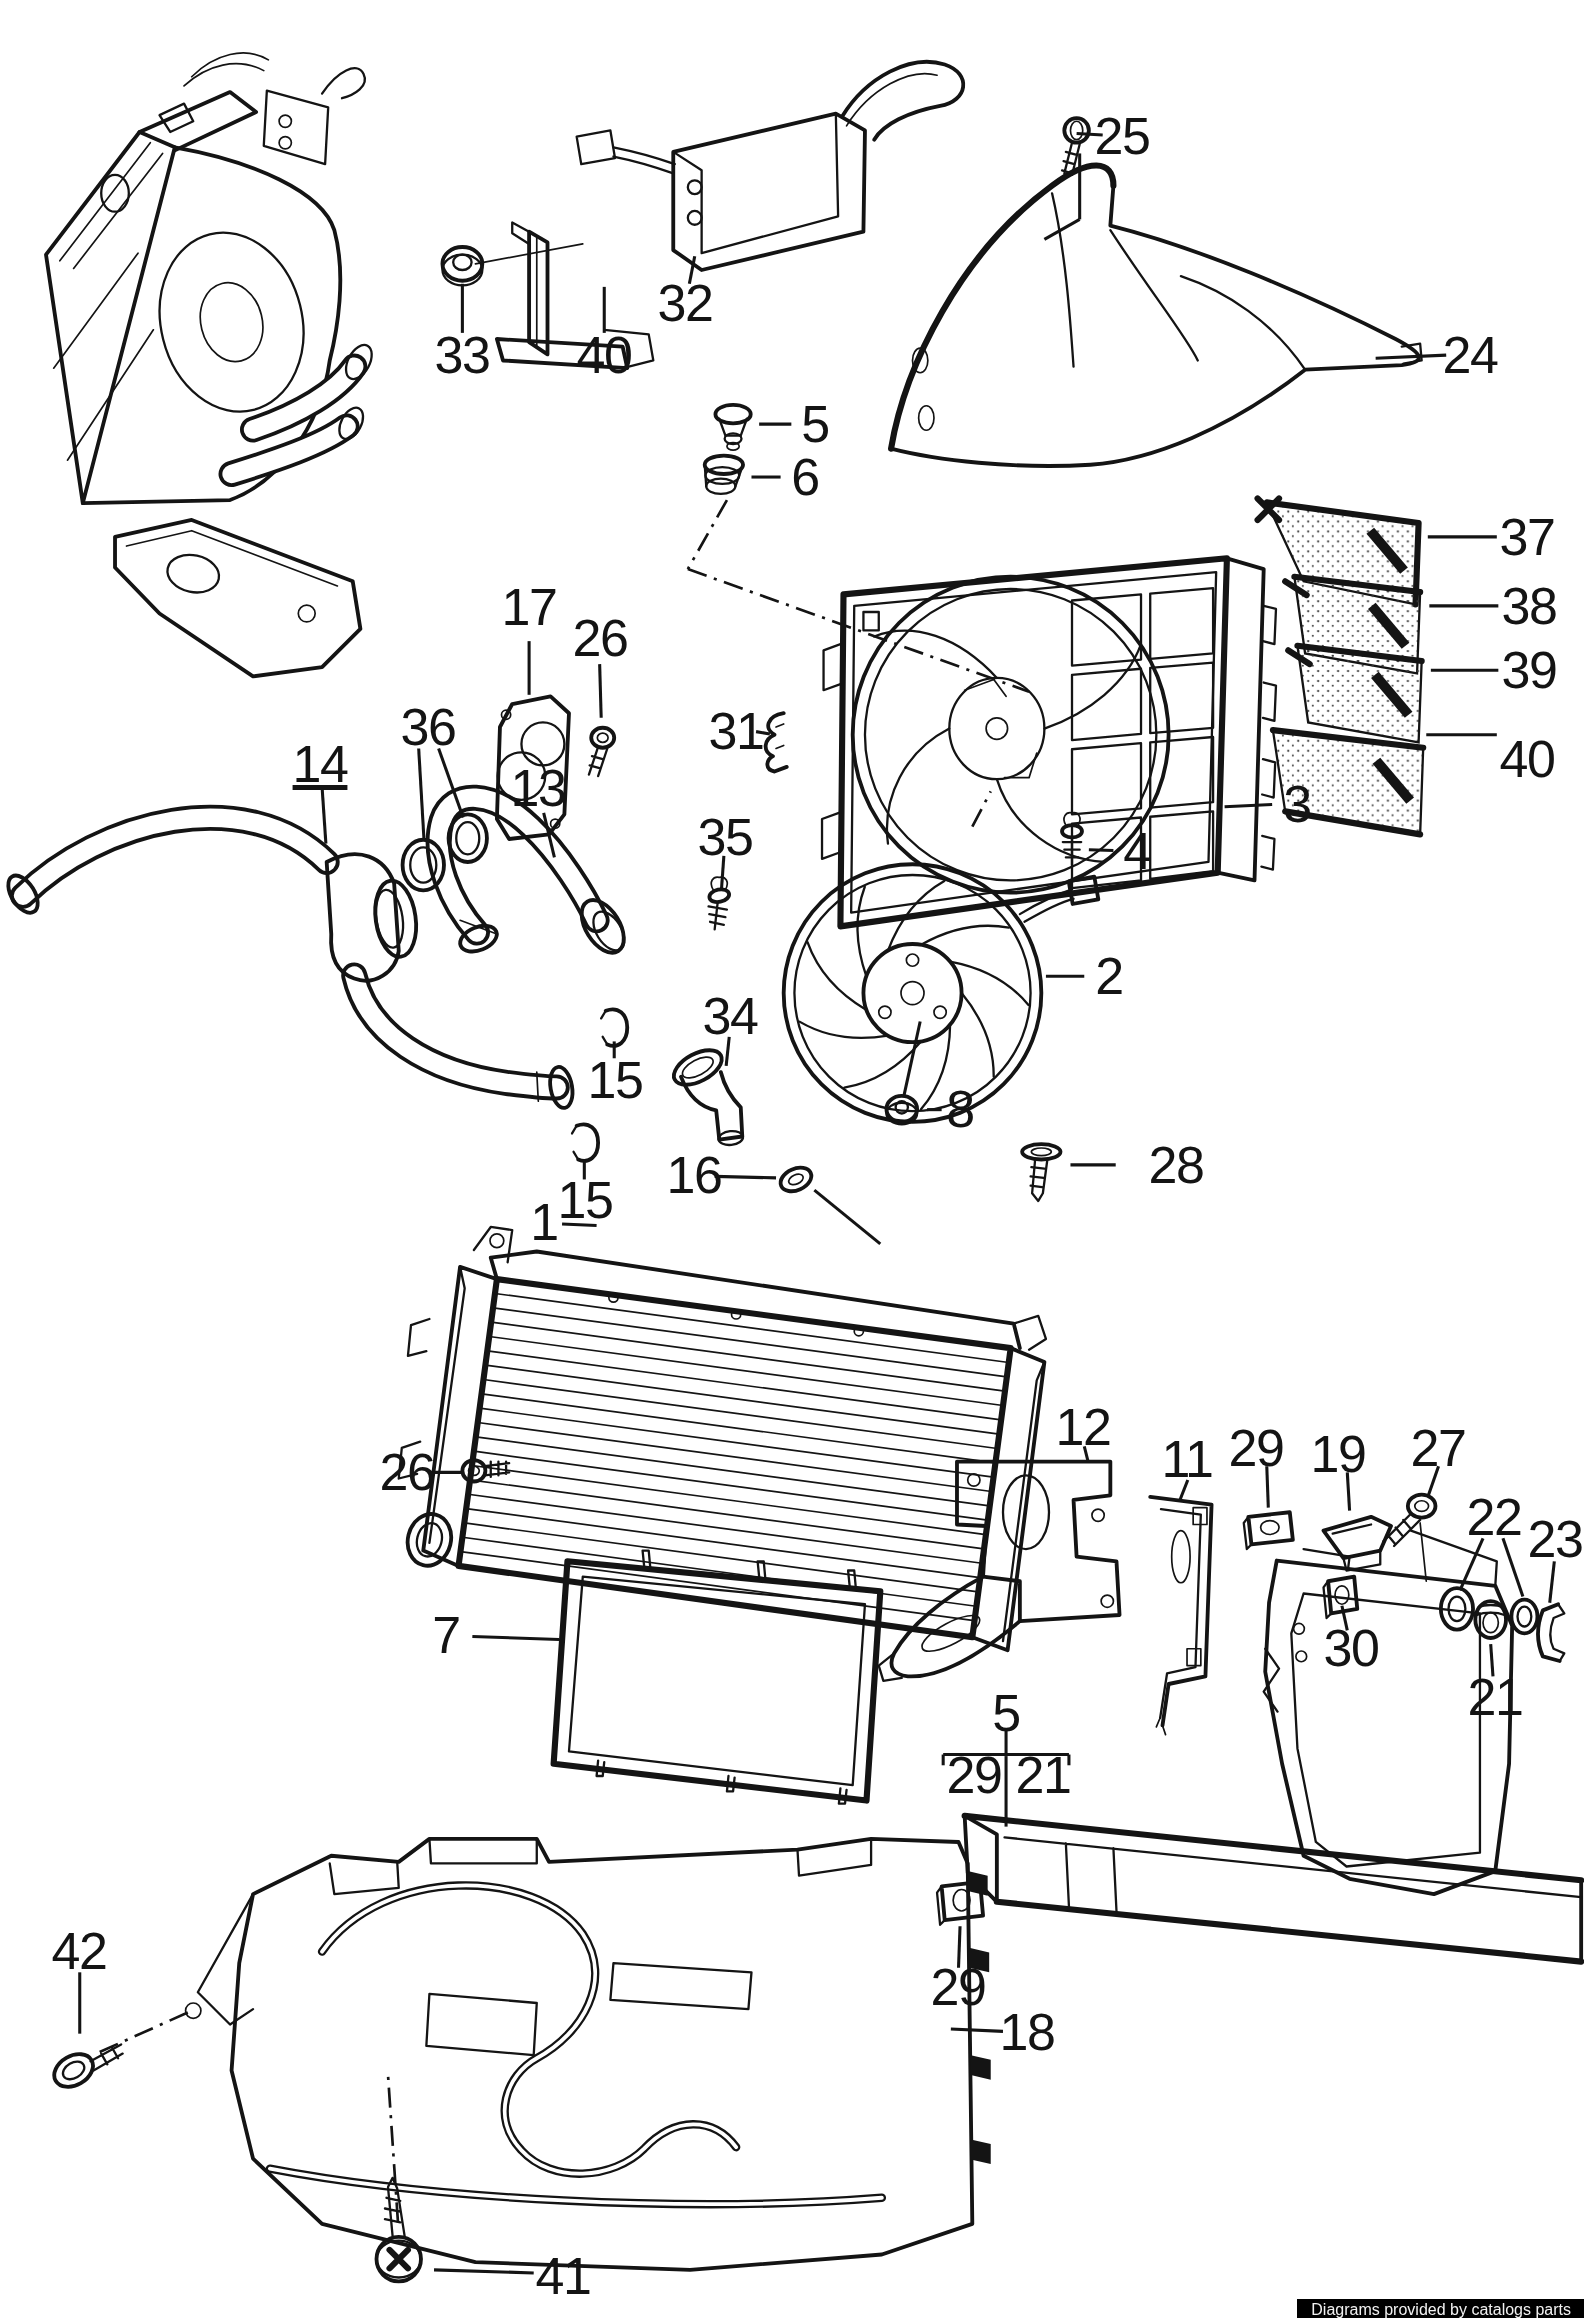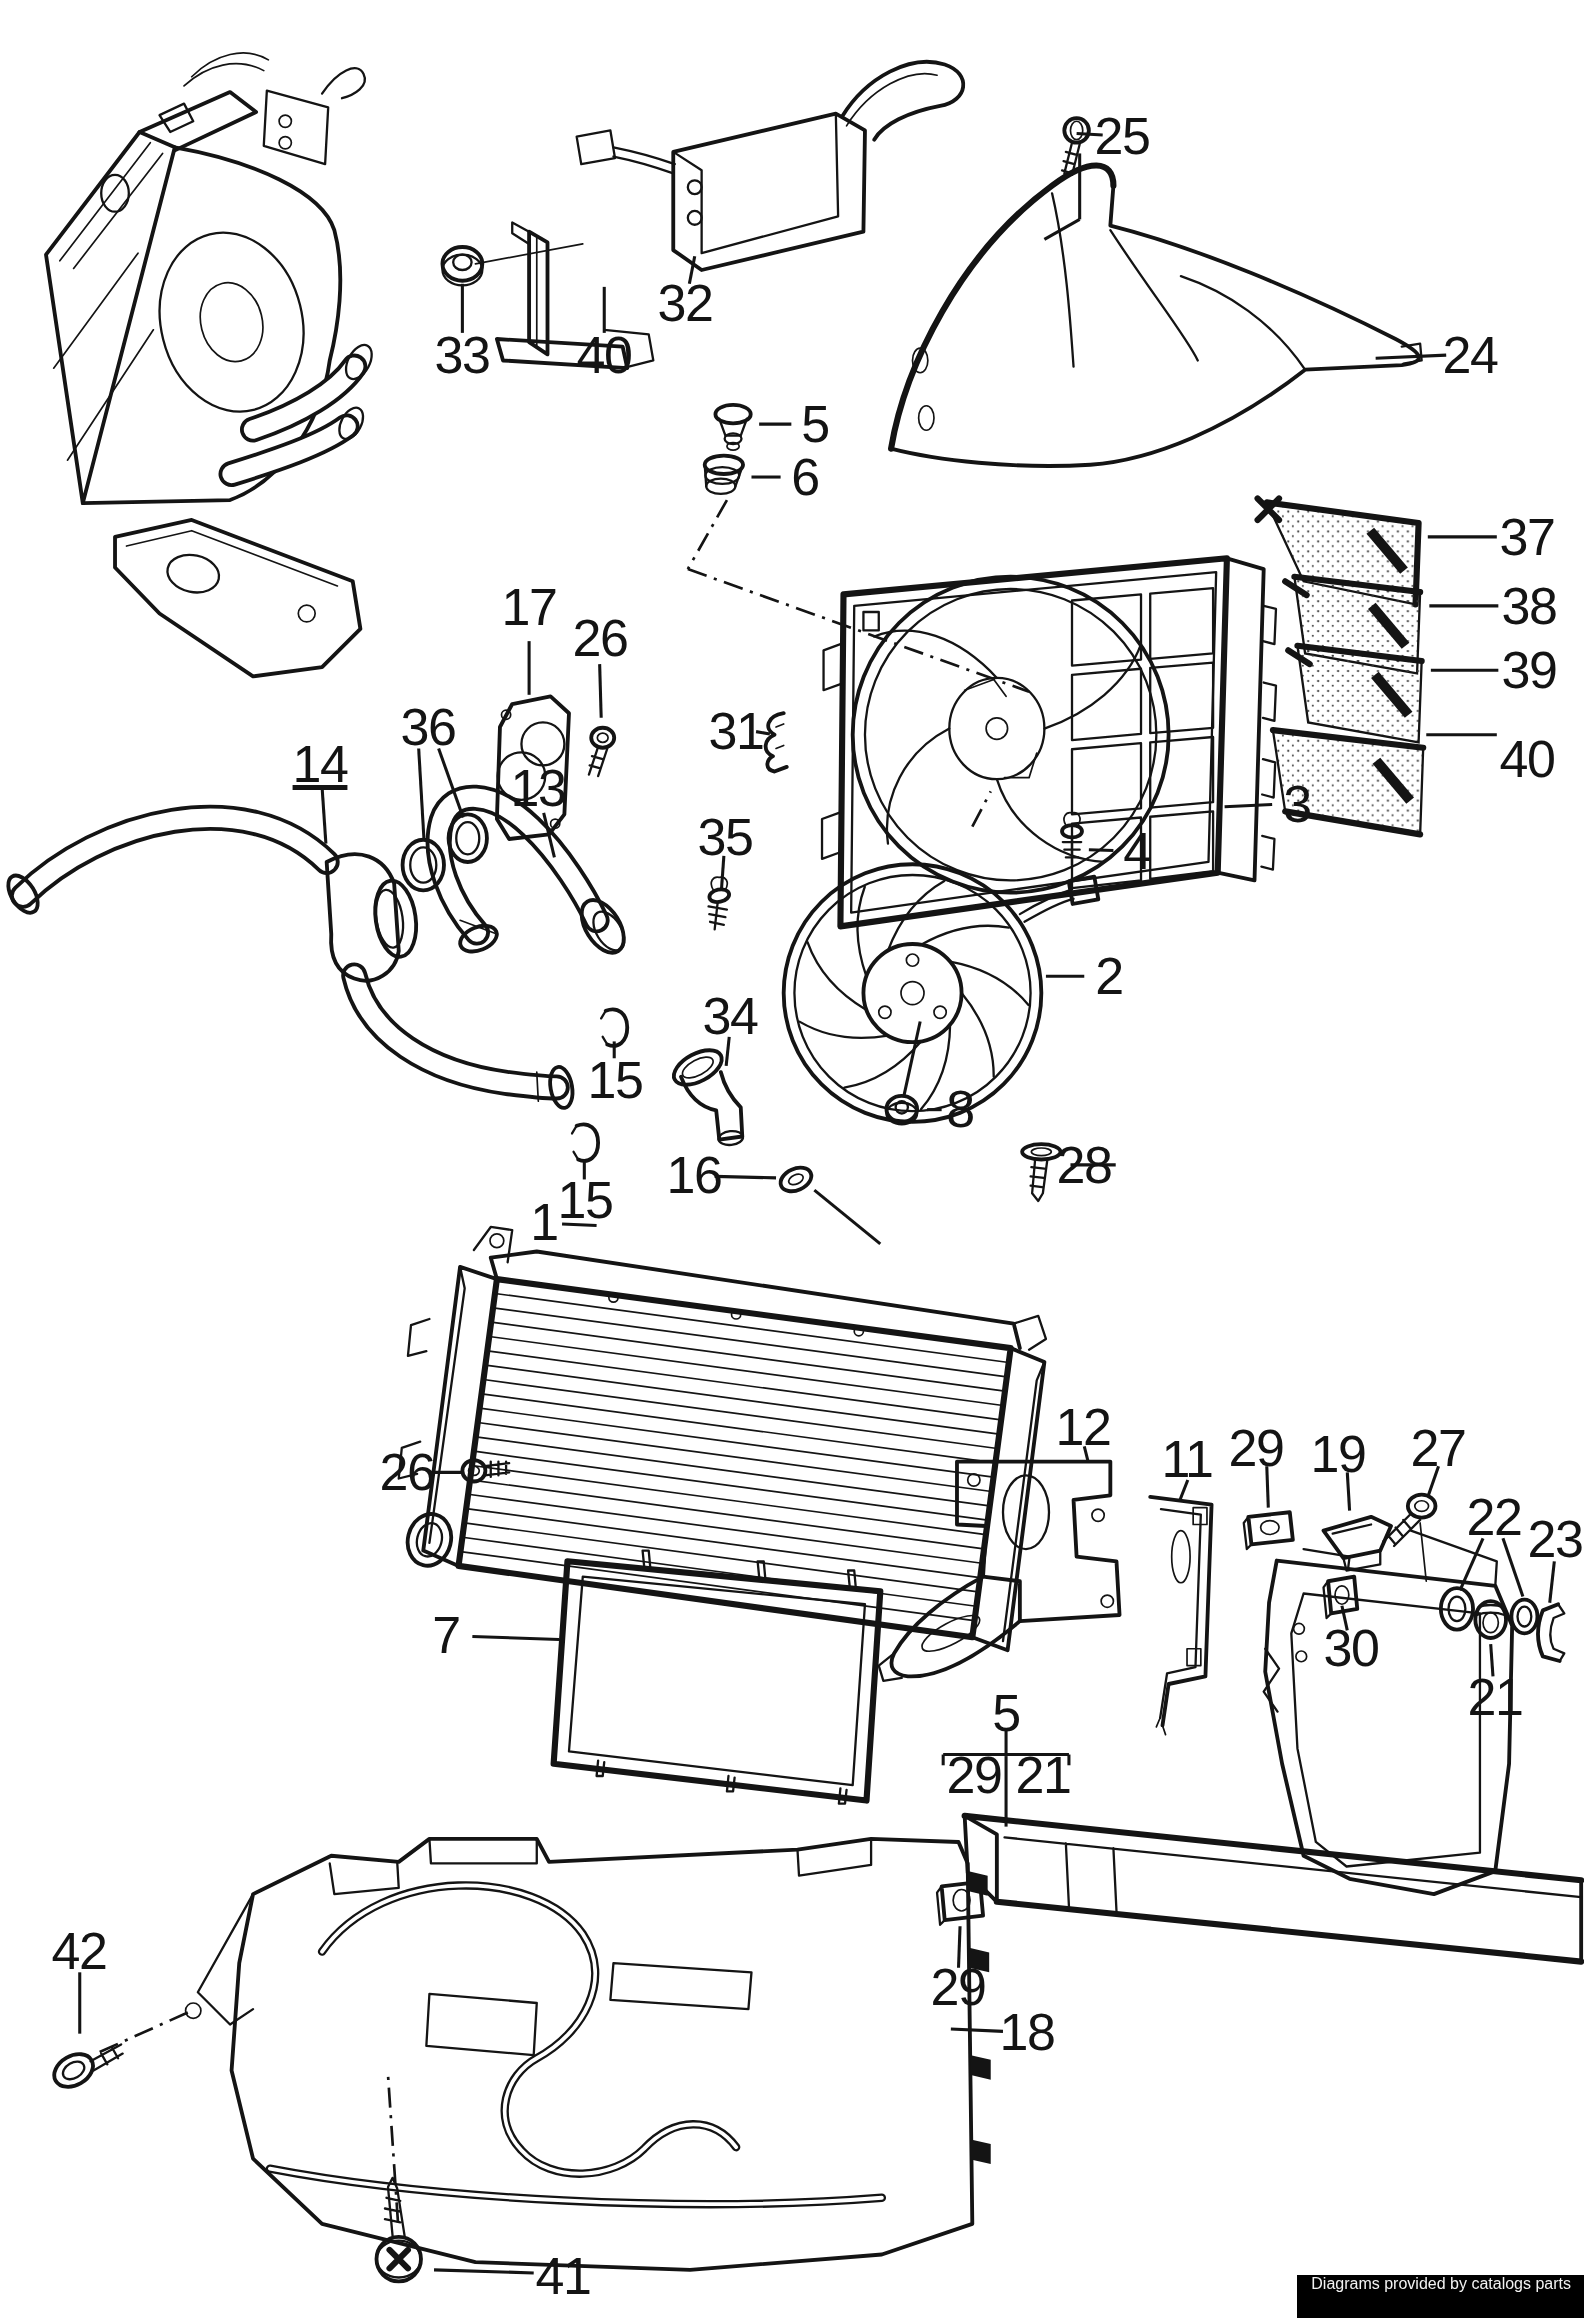--- a/index.html
+++ b/index.html
@@ -3,21 +3,21 @@
 <meta charset="utf-8">
 <style>
   html,body{margin:0;padding:0;background:#ffffff;}
   #stage{position:relative;width:1585px;height:2319px;background:#ffffff;overflow:hidden;
          font-family:"Liberation Sans", sans-serif;}
   #art{position:absolute;left:0;top:0;width:100%;height:100%;}
   .callout{position:absolute;transform:translate(-50%,-50%);font-size:52px;line-height:1;
            color:#141414;letter-spacing:-1.5px;white-space:nowrap;font-weight:400;}
   .leader{stroke:#141414;stroke-width:4;fill:none;}
   .dashdot{stroke:#141414;stroke-width:3.5;fill:none;stroke-dasharray:26 10 4 10;}
-  #watermark{position:absolute;right:0;bottom:0;height:44px;display:flex;align-items:flex-start;
+  #watermark{position:absolute;right:0;bottom:0;height:20px;display:flex;align-items:flex-end;
              padding:0 14px;font-size:16px;}
   
   .o5{stroke:#141414;stroke-width:5;fill:none;stroke-linejoin:round;stroke-linecap:round;}
   .o3{stroke:#141414;stroke-width:3;fill:none;stroke-linejoin:round;stroke-linecap:round;}
   .o2{stroke:#141414;stroke-width:2.2;fill:none;stroke-linejoin:round;stroke-linecap:round;}
   .o8{stroke:#141414;stroke-width:8;fill:none;stroke-linejoin:round;stroke-linecap:round;}
   .tub{stroke:#141414;stroke-width:34;fill:none;stroke-linecap:round;stroke-linejoin:round;}
   .tui{stroke:#ffffff;stroke-width:24;fill:none;stroke-linecap:round;stroke-linejoin:round;}
   .rop{stroke:#141414;stroke-width:11;fill:none;stroke-linecap:round;}
   .rpi{stroke:#ffffff;stroke-width:5;fill:none;stroke-linecap:round;}
@@ -472,21 +472,21 @@
       <span class="callout" style="left: 604px; top: 355px;">40</span>
       <span class="callout" style="left: 1495px; top: 1697px;">21</span>
       <span class="callout" style="left: 1043px; top: 1775px;">21</span>
       <span class="callout" style="left: 1494px; top: 1517px;">22</span>
       <span class="callout" style="left: 1555px; top: 1539px;">23</span>
       <span class="callout" style="left: 1470px; top: 355px;">24</span>
       <span class="callout" style="left: 1122px; top: 136px;">25</span>
       <span class="callout" style="left: 600px; top: 638px;">26</span>
       <span class="callout" style="left: 407px; top: 1472px;">26</span>
       <span class="callout" style="left: 1438px; top: 1448px;">27</span>
-      <span class="callout" style="left: 1084px; top: 1165px;">28</span>
+      <span class="callout" style="left: 1176px; top: 1165px;">28</span>
       <span class="callout" style="left: 1256px; top: 1448px;">29</span>
       <span class="callout" style="left: 974px; top: 1775px;">29</span>
       <span class="callout" style="left: 958px; top: 1987px;">29</span>
       <span class="callout" style="left: 1351px; top: 1648px;">30</span>
       <span class="callout" style="left: 736px; top: 731px;">31</span>
       <span class="callout" style="left: 685px; top: 303px;">32</span>
       <span class="callout" style="left: 462px; top: 355px;">33</span>
       <span class="callout" style="left: 730px; top: 1016px;">34</span>
       <span class="callout" style="left: 725px; top: 837px;">35</span>
       <span class="callout" style="left: 428px; top: 727px;">36</span>

